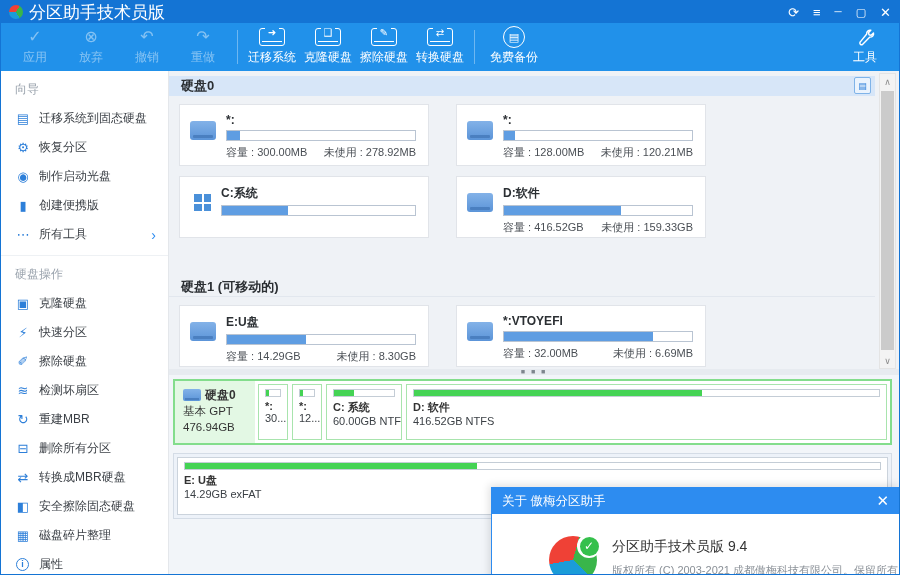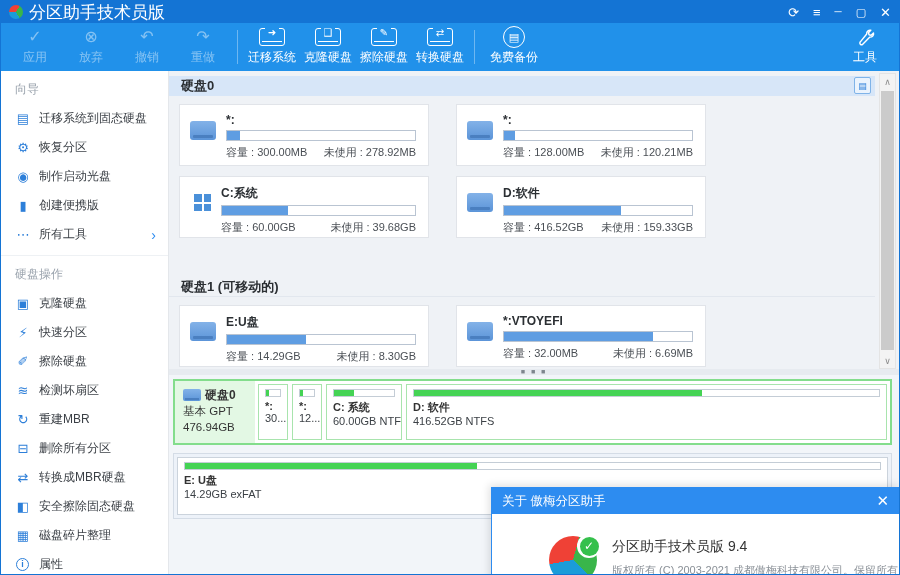--- a/index.html
+++ b/index.html
@@ -296,24 +296,20 @@
               <i></i>
               <i></i>
               <i></i>
               <i></i>
             </span>
           <div class="card-body">
             <div class="card-name">C:系统</div>
             <div class="bar">
                 <i class="fill" style="width: 34%;"></i>
               </div>
-            <div class="card-stats">
-              <span>容量 : 60.00GB</span>
-              <span>未使用 : 39.68GB</span>
-            </div>
           </div>
         </div>
         <div class="card">
           <span class="drive-icon"></span>
           <div class="card-body">
             <div class="card-name">D:软件</div>
             <div class="bar">
                 <i class="fill" style="width: 62%;"></i>
               </div>
             <div class="card-stats">

